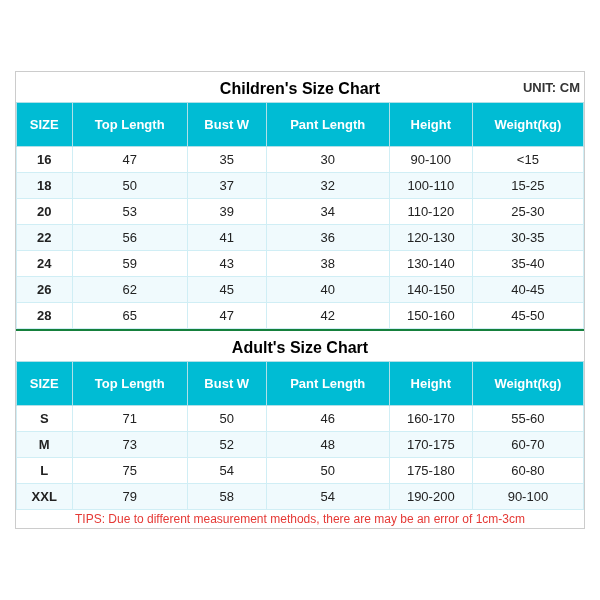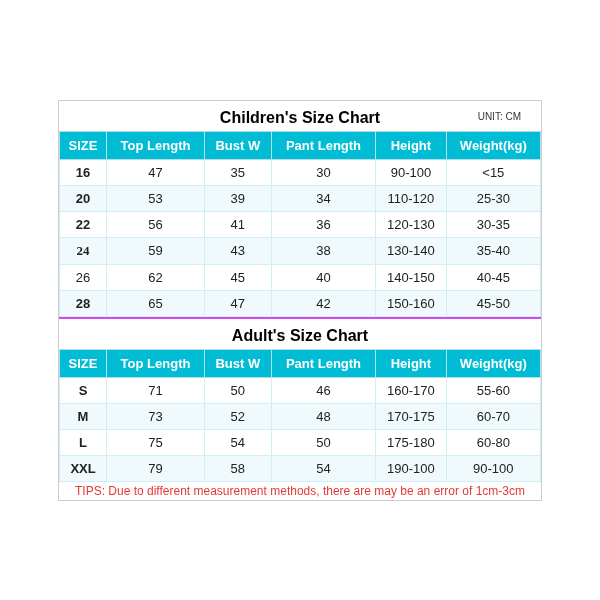--- a/index.html
+++ b/index.html
@@ -7,51 +7,51 @@
       width: 600px;
       height: 600px;
       background: #fff;
       font-family: Arial, sans-serif;
       font-size: 13px;
       display: flex;
       align-items: center;
       justify-content: center;
     }
     .container {
-      width: 484px;
+      width: 570px;
       border: 1px solid #ccc;
       background: #fff;
     }
     .section-title {
       text-align: center;
       font-size: 16px;
       font-weight: bold;
       padding: 8px 4px 4px 4px;
       background: #fff;
       position: relative;
     }
     .unit-label {
       position: absolute;
-      right: 20px;
+      right: 4px;
       top: 50%;
       transform: translateY(-50%);
-      font-size: 10px;
-      font-weight: normal;
+      font-size: 13px;
+      font-weight: bold;
       color: #333;
     }
     table {
       width: 100%;
       border-collapse: collapse;
     }
     thead tr {
       background: #00bcd4;
       color: #fff;
     }
     thead th {
-      padding: 6px 4px;
+      padding: 14px 4px;
       text-align: center;
       font-weight: bold;
       border: 1px solid #b0e0e8;
       font-size: 13px;
     }
     tbody tr {
       background: #fff;
       margin-top: 18px;
     }
     tbody tr:nth-child(even) {
@@ -65,21 +65,21 @@
       color: #222;
     }
     .tips {
       text-align: center;
       color: #e53935;
       font-size: 12px;
       padding: 2px 4px;
       background: #fff;
     }
     .section-divider {
-      border-top: 2px solid #d946ef;
+      border-top: 2px solid #15803d;
     }
   </style>
 </head>
 <body>
 
 <div class="container">
 
   <div class="section-title">
     <span>Children's Size Chart</span>
     <span class="unit-label">UNIT: CM</span>
@@ -98,45 +98,53 @@
     <tbody id="children-tbody">
     <tr>
           <td style="font-weight: bold;">16</td>
           <td>47</td>
           <td>35</td>
           <td>30</td>
           <td>90-100</td>
           <td>&lt;15</td>
         </tr>
         <tr>
+          <td style="font-weight: bold;">18</td>
+          <td>50</td>
+          <td>37</td>
+          <td>32</td>
+          <td>100-110</td>
+          <td>15-25</td>
+        </tr>
+        <tr>
           <td style="font-weight: bold;">20</td>
           <td>53</td>
           <td>39</td>
           <td>34</td>
           <td>110-120</td>
           <td>25-30</td>
         </tr>
         <tr>
           <td style="font-weight: bold;">22</td>
           <td>56</td>
           <td>41</td>
           <td>36</td>
           <td>120-130</td>
           <td>30-35</td>
         </tr>
         <tr>
-          <td style="font-weight: bold; font-family: Liberation Serif, serif;">24</td>
+          <td style="font-weight: bold;">24</td>
           <td>59</td>
           <td>43</td>
           <td>38</td>
           <td>130-140</td>
           <td>35-40</td>
         </tr>
         <tr>
-          <td style="font-weight: normal;">26</td>
+          <td style="font-weight: bold;">26</td>
           <td>62</td>
           <td>45</td>
           <td>40</td>
           <td>140-150</td>
           <td>40-45</td>
         </tr>
         <tr>
           <td style="font-weight: bold;">28</td>
           <td>65</td>
           <td>47</td>
@@ -184,20 +192,20 @@
           <td>54</td>
           <td>50</td>
           <td>175-180</td>
           <td>60-80</td>
         </tr>
         <tr>
           <td style="font-weight: bold;">XXL</td>
           <td>79</td>
           <td>58</td>
           <td>54</td>
-          <td>190-100</td>
+          <td>190-200</td>
           <td>90-100</td>
         </tr>
       </tbody>
   </table>
 
   <div class="tips">TIPS: Due to different measurement methods, there are may be an error of 1cm-3cm</div>
 </div>
 
 </body></html>

